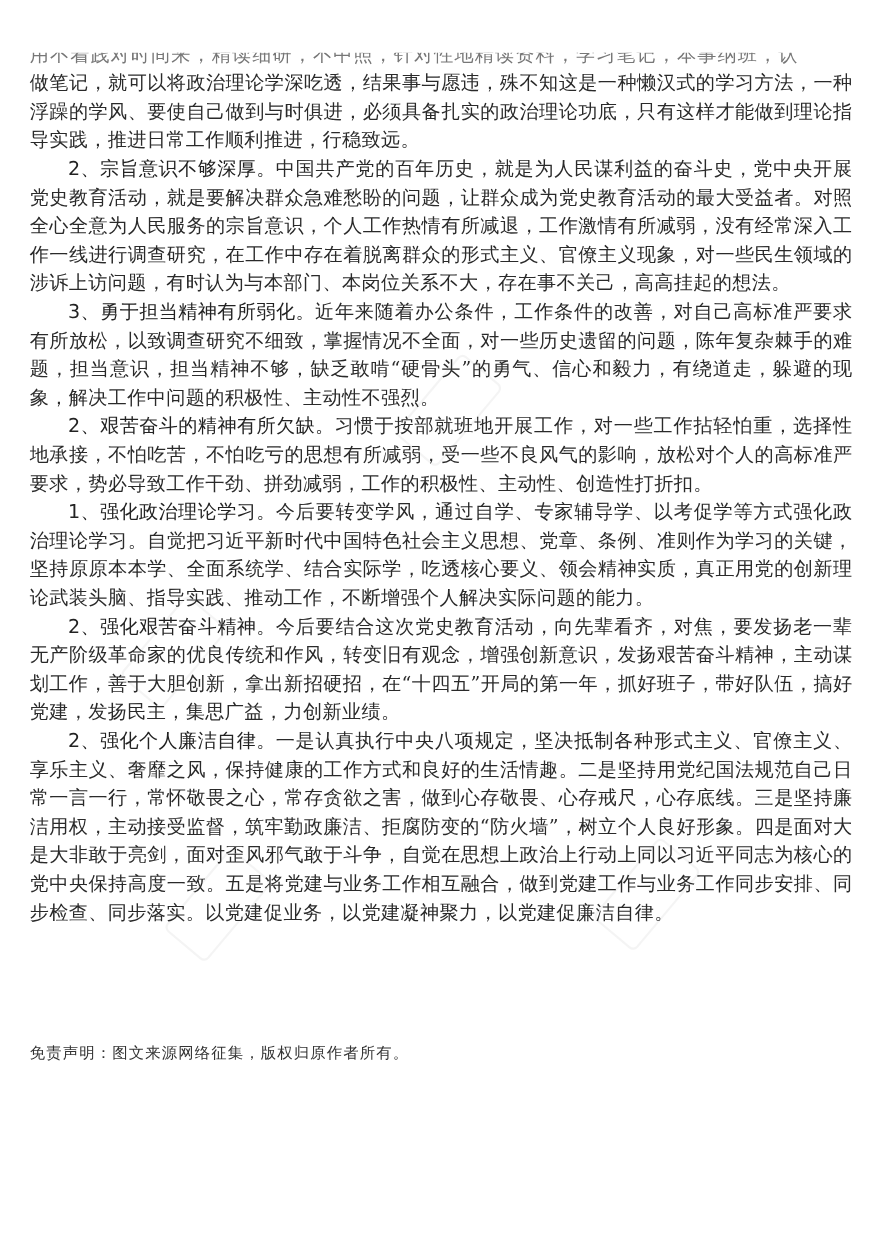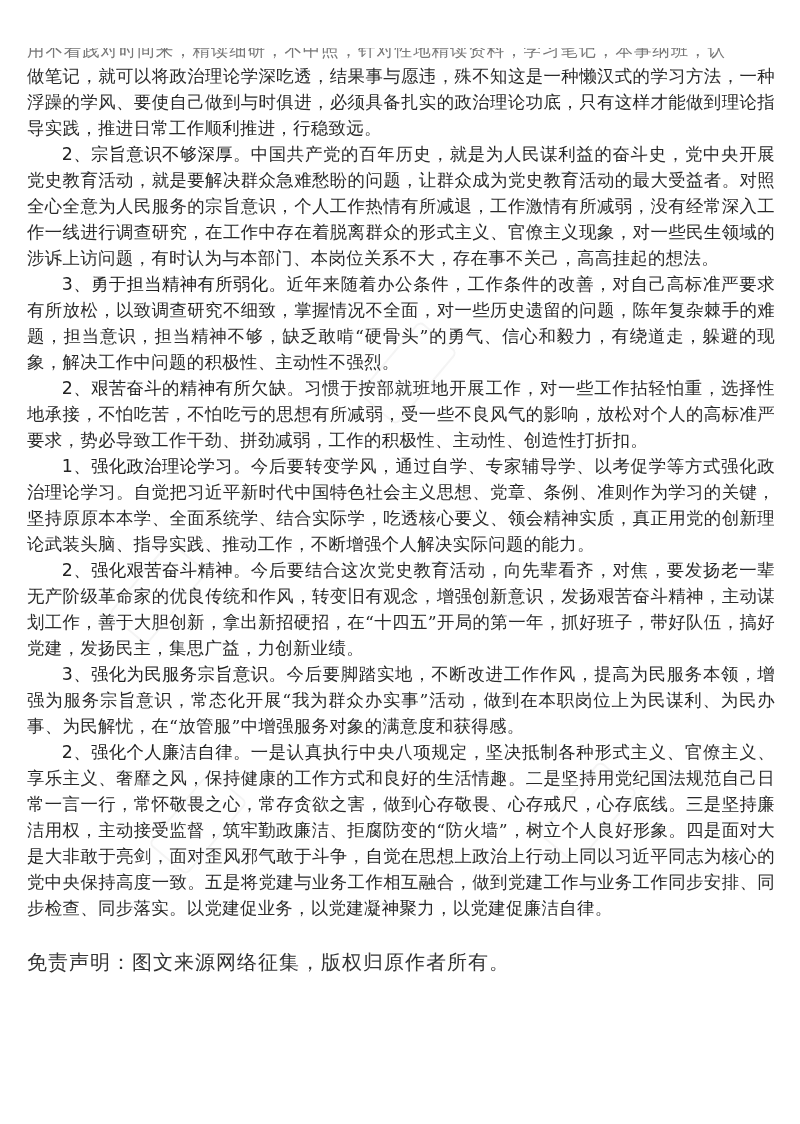--- a/index.html
+++ b/index.html
@@ -52,21 +52,21 @@
       margin: 0;
       text-indent: 2em;
       font-weight: normal;
       font-family: "DejaVu Serif", "Liberation Serif", serif;
       -webkit-text-stroke: 0.4px #2a2a2a;
     }
     .disclaimer {
       position: absolute;
       left: 27px;
       top: 901px;
-      font-size: 20px;
+      font-size: 14px;
       color: #333;
       letter-spacing: 1px;
     }
     .remaining {
       position: absolute;
       left: 0;
       width: 800px;
       top: 1080px;
       text-align: center;
       font-family: "DejaVu Sans", "Liberation Sans", sans-serif;
@@ -124,23 +124,20 @@
 
 
     <p class="para">
       <b>1、强化政治理论学习。</b><span>今后要转变学风，通过自学、专家辅导学、以考促学等方式强化政治理论学习。自觉把习近平新时代中国特色社会主义思想、党章、条例、准则作为学习的关键，坚持原原本本学、全面系统学、结合实际学，吃透核心要义、领会精神实质，真正用党的创新理论武装头脑、指导实践、推动工作，不断增强个人解决实际问题的能力。</span>
     </p>
 
     <p class="para">
       <b>2、强化艰苦奋斗精神。</b><span>今后要结合这次党史教育活动，向先辈看齐，对焦，要发扬老一辈无产阶级革命家的优良传统和作风，转变旧有观念，增强创新意识，发扬艰苦奋斗精神，主动谋划工作，善于大胆创新，拿出新招硬招，在“十四五”开局的第一年，抓好班子，带好队伍，搞好党建，发扬民主，集思广益，力创新业绩。</span>
     </p>
 
-    <p class="para">
-      <b>3、强化为民服务宗旨意识。</b><span>今后要脚踏实地，不断改进工作作风，提高为民服务本领，增强为服务宗旨意识，常态化开展“我为群众办实事”活动，做到在本职岗位上为民谋利、为民办事、为民解忧，在“放管服”中增强服务对象的满意度和获得感。</span>
-    </p>
 
     <p class="para">
       <b>2、强化个人廉洁自律。</b><span>一是认真执行中央八项规定，坚决抵制各种形式主义、官僚主义、享乐主义、奢靡之风，保持健康的工作方式和良好的生活情趣。二是坚持用党纪国法规范自己日常一言一行，常怀敬畏之心，常存贪欲之害，做到心存敬畏、心存戒尺，心存底线。三是坚持廉洁用权，主动接受监督，筑牢勤政廉洁、拒腐防变的“防火墙”，树立个人良好形象。四是面对大是大非敢于亮剑，面对歪风邪气敢于斗争，自觉在思想上政治上行动上同以习近平同志为核心的党中央保持高度一致。五是将党建与业务工作相互融合，做到党建工作与业务工作同步安排、同步检查、同步落实。以党建促业务，以党建凝神聚力，以党建促廉洁自律。</span>
     </p>
   </div>
 
   <div class="disclaimer">免责声明：图文来源网络征集，版权归原作者所有。</div>
 
   <div class="remaining">
     <span>剩余1页</span><span class="gap"></span><span>下载后可查阅</span>

